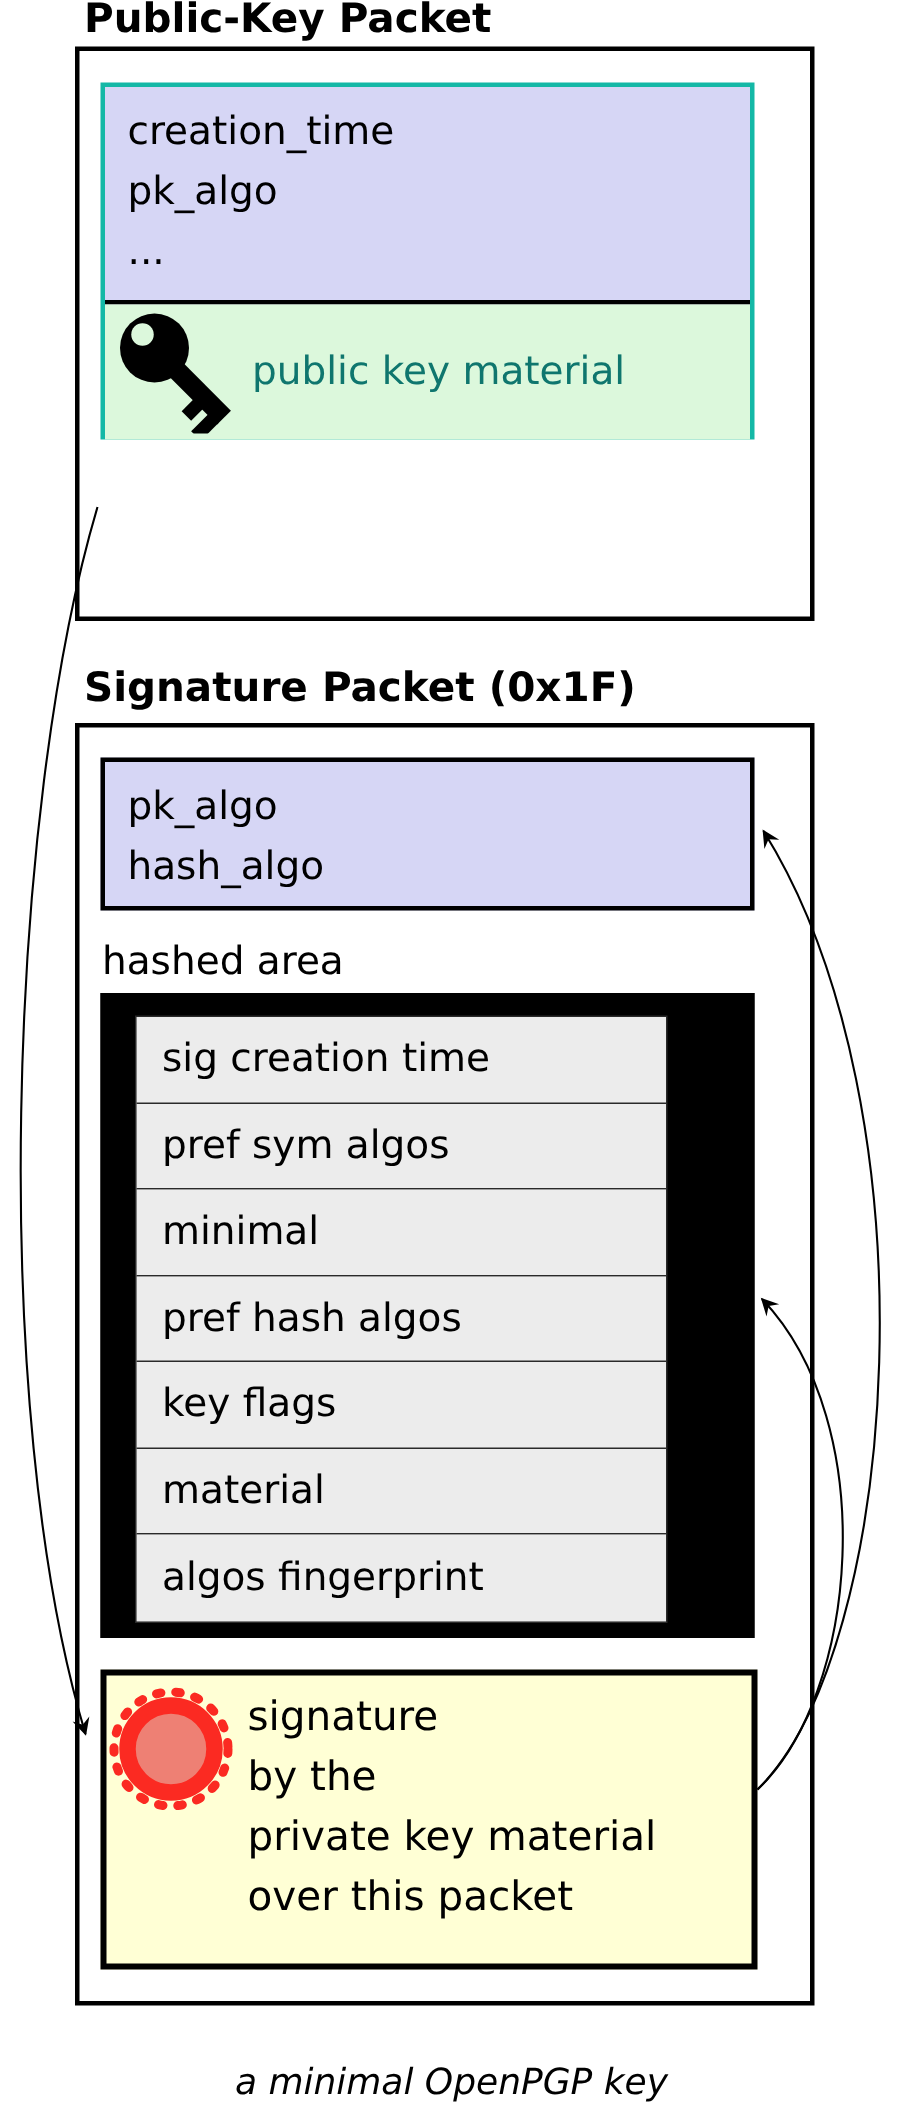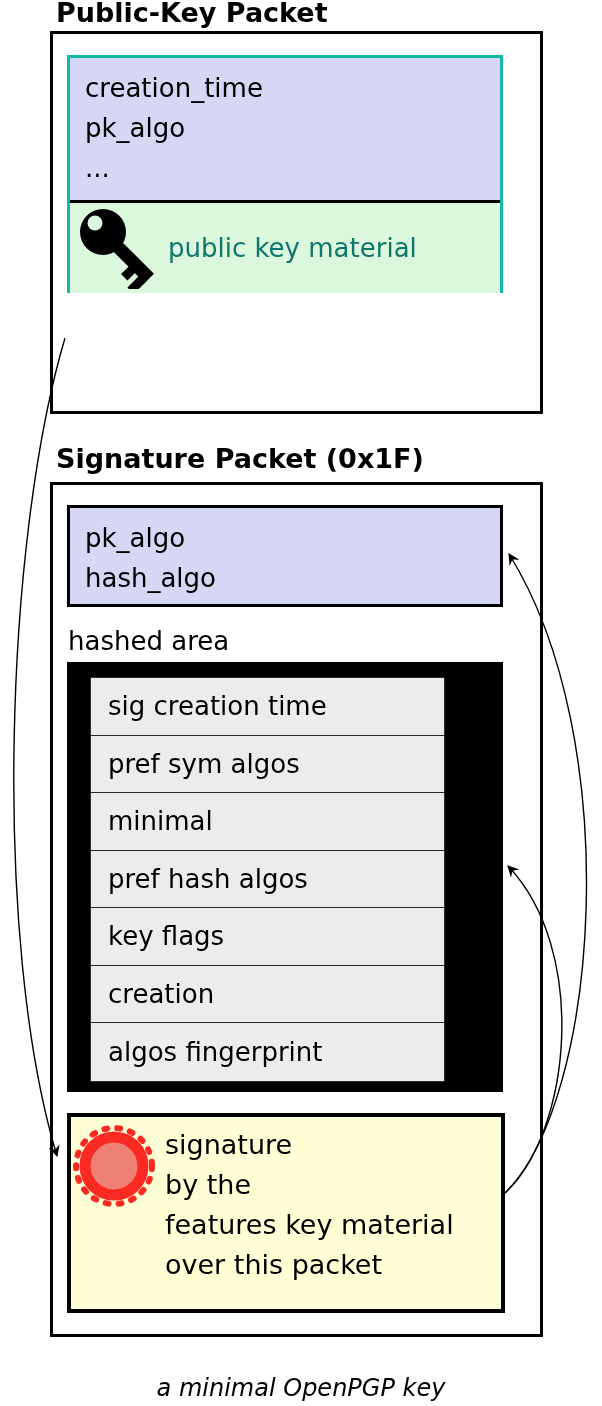--- a/index.html
+++ b/index.html
@@ -120,34 +120,34 @@
 
   <div id="hashed-label">hashed area</div>
 
   <div id="hashed-box">
     <div id="subpackets">
       <div class="subpacket">sig creation time</div>
       <div class="subpacket">pref sym algos</div>
       <div class="subpacket">minimal</div>
       <div class="subpacket">pref hash algos</div>
       <div class="subpacket">key flags</div>
-      <div class="subpacket">creation</div>
+      <div class="subpacket">material</div>
       <div class="subpacket">algos fingerprint</div>
     </div>
   </div>
 
   <div id="signature-block">
     <svg class="seal-svg" width="90" height="90" viewBox="0 0 90 90">
       <circle cx="45" cy="45" r="38" fill="none" stroke="#fb2a22" stroke-width="6" stroke-dasharray="3 10" stroke-linecap="round"></circle>
       <circle cx="45" cy="45" r="29" fill="#ee8074" stroke="#fb2a22" stroke-width="11"></circle>
     </svg>
     <div class="sig-text">
       <div>signature</div>
       <div>by the</div>
-      <div>features key material</div>
+      <div>private key material</div>
       <div>over this packet</div>
     </div>
   </div>
 
   <div id="caption">a minimal OpenPGP key</div>
 
   <svg id="arrow-overlay" viewBox="0 0 602 1406">
     <defs>
       <marker id="ah" viewBox="0 0 12 12" refX="10" refY="6" markerWidth="14" markerHeight="14" orient="auto" markerUnits="userSpaceOnUse">
         <path d="M1,1 L11,6 L1,11 L4.5,6 z" fill="#000"></path>

